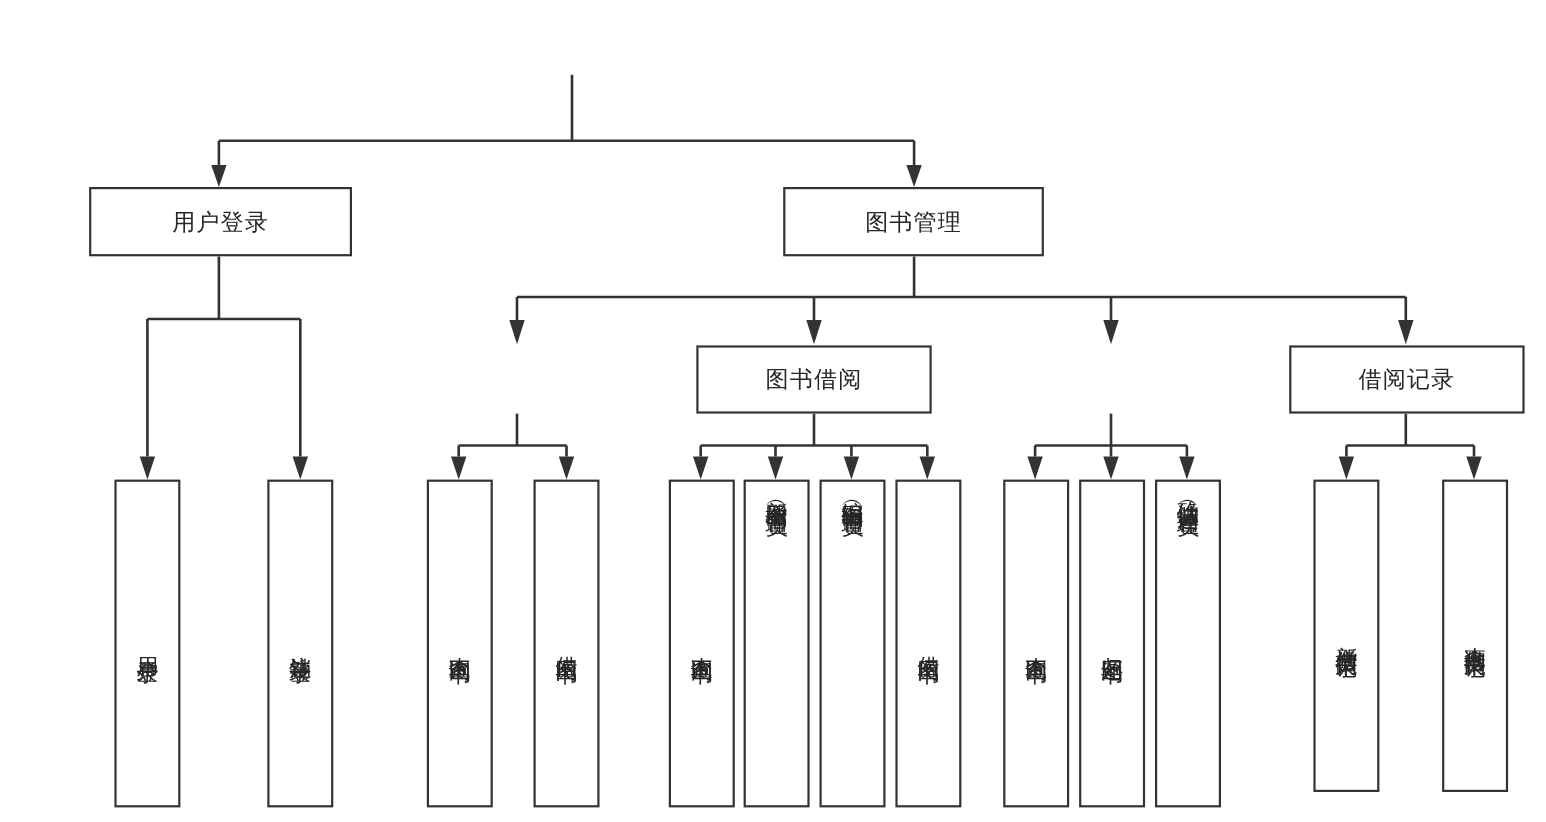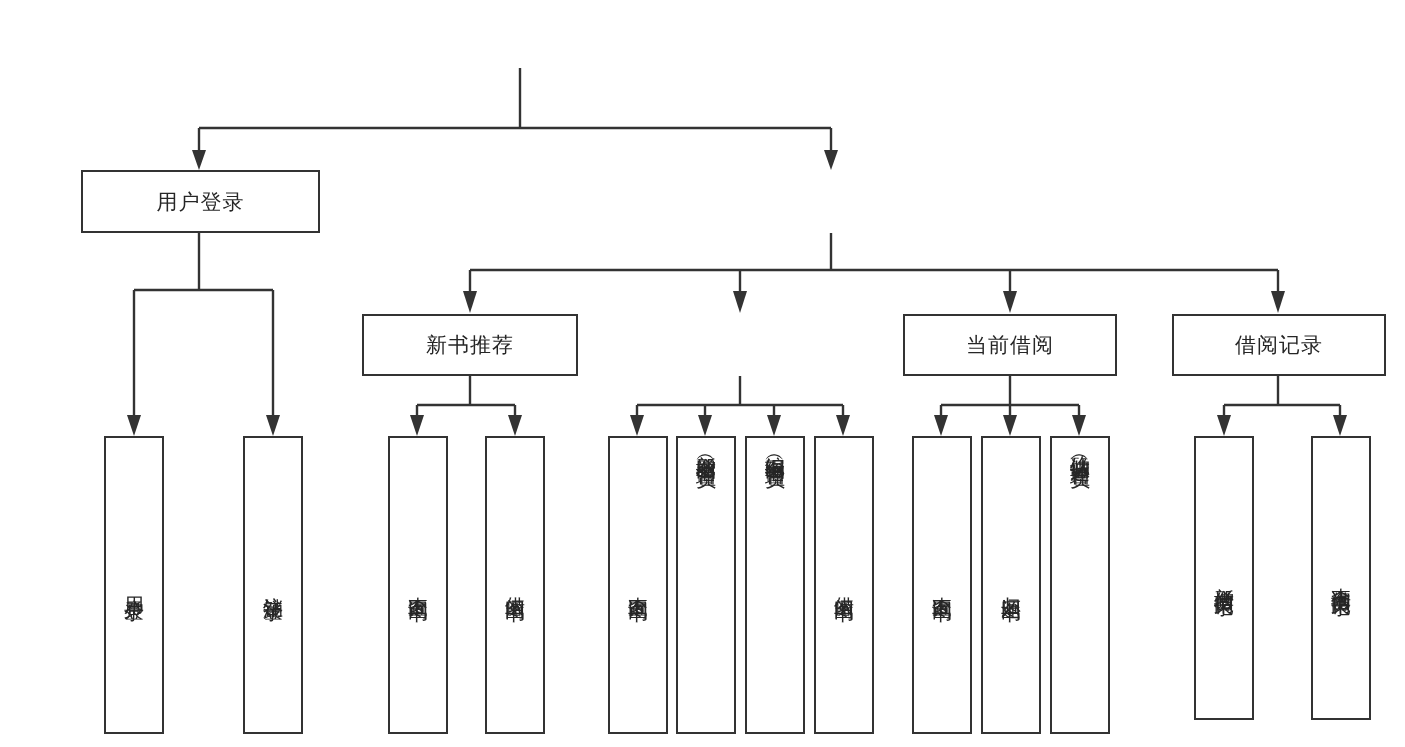--- a/index.html
+++ b/index.html
@@ -127,29 +127,29 @@
     <polygon class="ar" points="1217,415 1231,415 1224,436"></polygon>
     <path class="lk" d="M1340,405 L1340,415"></path>
     <polygon class="ar" points="1333,415 1347,415 1340,436"></polygon>
   </svg>
 
 
   <div class="node h" style="left:81px;top:170px;width:239px;height:63px;">
     <span>用户登录</span>
   </div>
 
-
-  <div class="node h" style="left:362px;top:314px;width:216px;height:62px;">
-    <span>新书推荐</span>
-  </div>
-
-
-  <div class="node h" style="left:903px;top:314px;width:214px;height:62px;">
-    <span>当前借阅</span>
-  </div>
+  <div class="node h" style="left:712px;top:170px;width:237px;height:63px;">
+    <span>图书管理</span>
+  </div>
+
+
+  <div class="node h" style="left:633px;top:314px;width:214px;height:62px;">
+    <span>图书借阅</span>
+  </div>
+
 
   <div class="node h" style="left:1172px;top:314px;width:214px;height:62px;">
     <span>借阅记录</span>
   </div>
 
   <div class="node v center" style="left:104px;top:436px;width:60px;height:298px;">
     <span class="vtext">用户登录</span>
   </div>
 
   <div class="node v center" style="left:243px;top:436px;width:60px;height:298px;">

